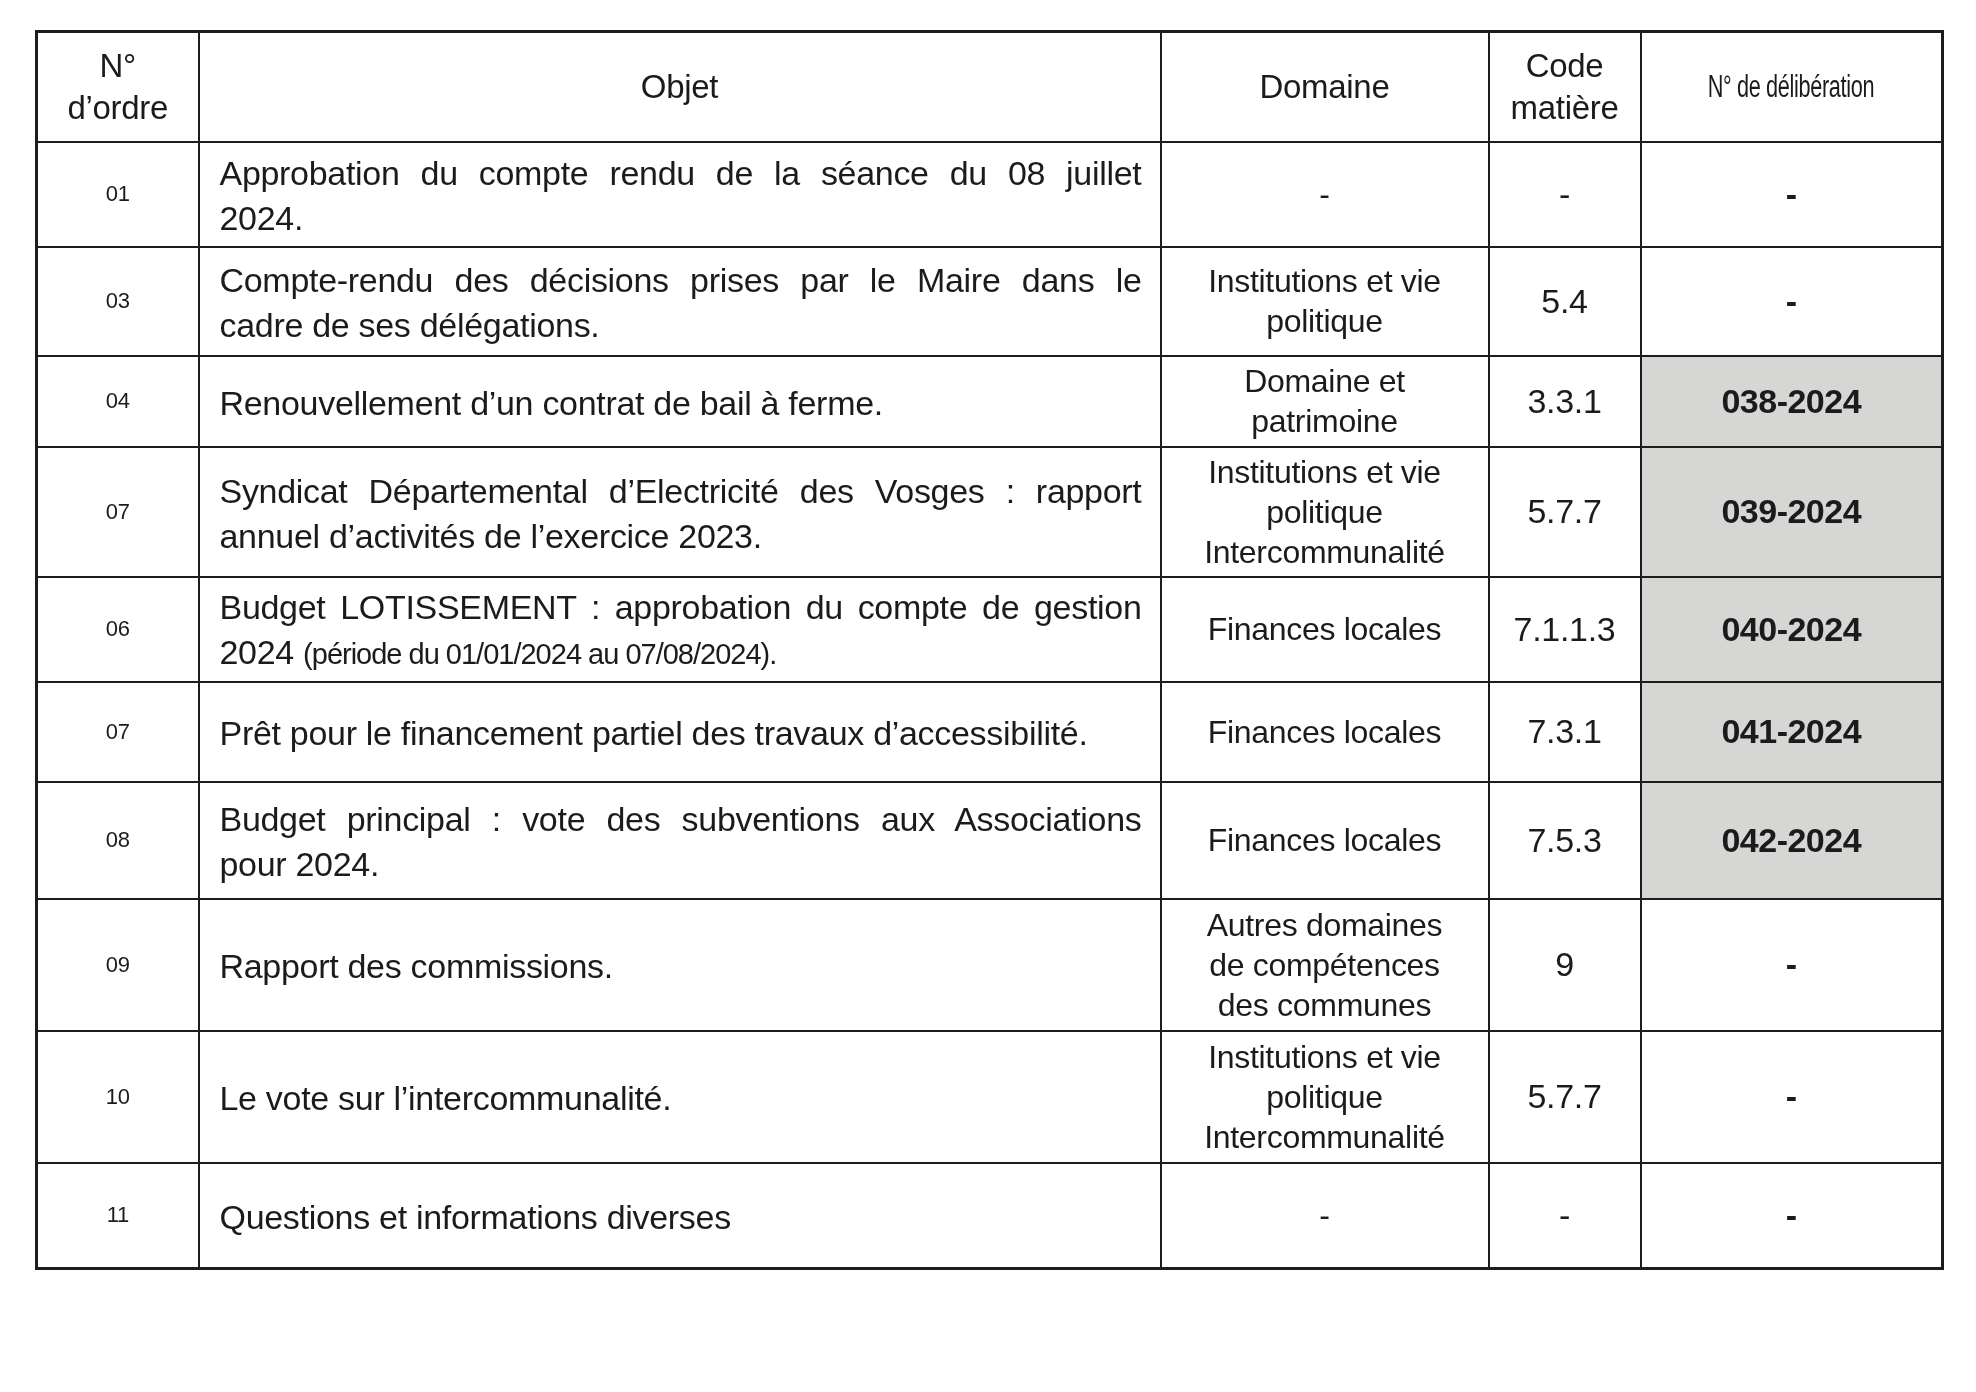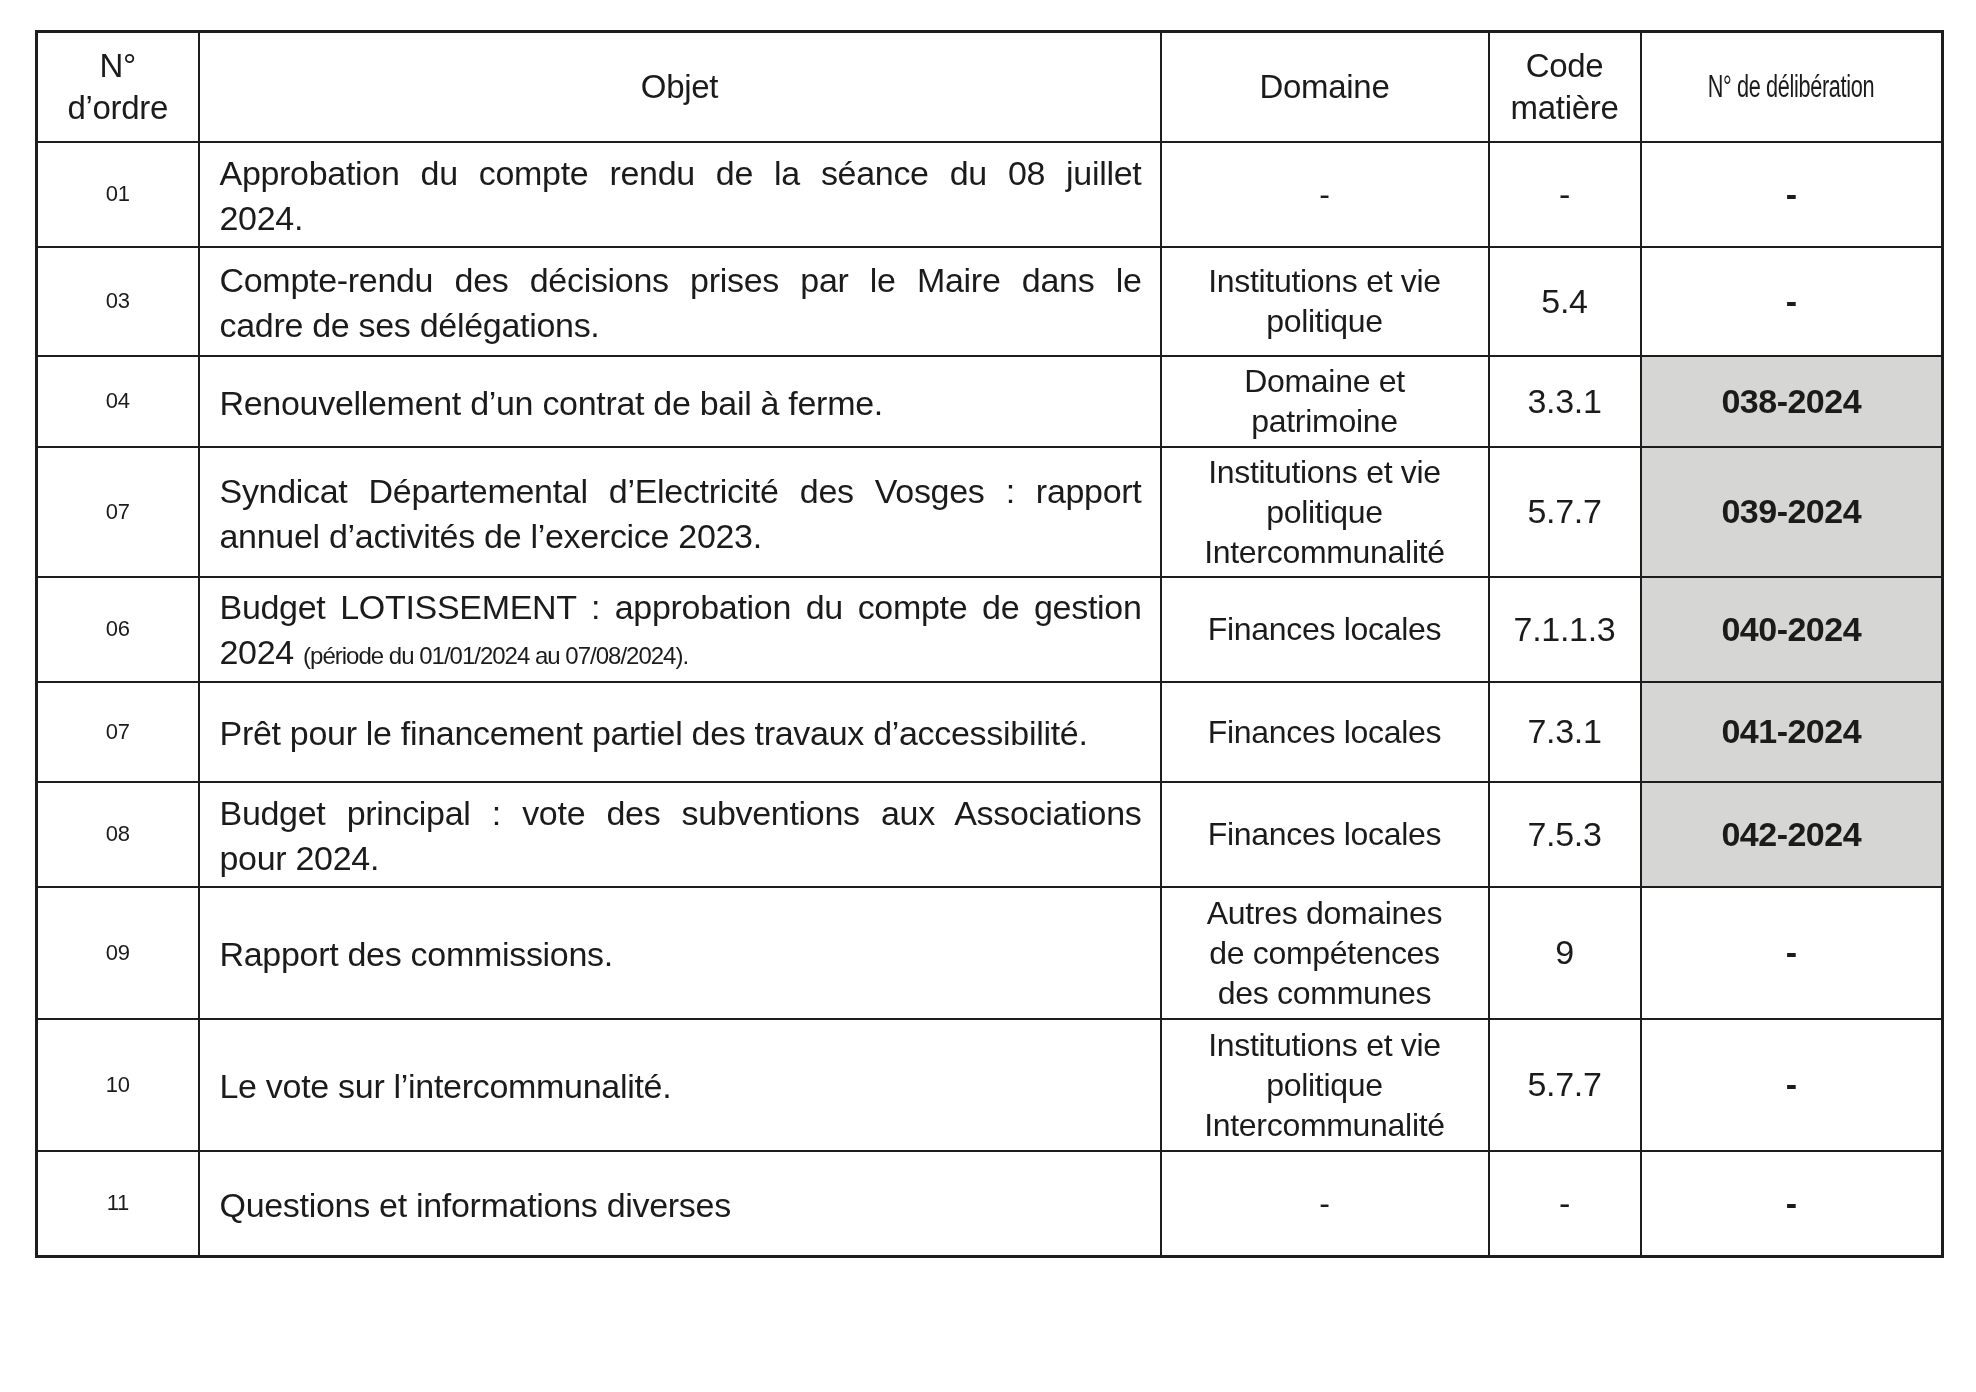--- a/index.html
+++ b/index.html
@@ -29,21 +29,21 @@
     font-weight:normal;font-size:33px;line-height:42px;text-align:center;
   }
   th .squish{
     display:inline-block;transform:scaleX(0.70);transform-origin:center;
     white-space:nowrap;font-size:31px;letter-spacing:-0.5px;
   }
   td.num{text-align:center;font-size:22px;}
   td.objet{padding:6px 18px 2px 20px;font-size:34px;line-height:45px;text-align:left;}
   td.objet .line{width:100%;}
   td.objet .line.jl{text-align:justify;text-align-last:justify;}
-  td.objet .note{font-size:24px;letter-spacing:-1px;}
+  td.objet .note{font-size:29px;letter-spacing:-1px;}
   td.dom{text-align:center;font-size:32px;line-height:40px;padding:0 8px;}
   td.code{text-align:center;font-size:34px;}
   td.delib{text-align:center;font-size:34px;font-weight:700;letter-spacing:-0.5px;}
   td.delib.shaded{background:var(--highlight-gray);}
 </style>
 </head>
 <body>
 
 <table class="agenda">
   <colgroup>
@@ -145,21 +145,21 @@
     <td class="objet">
       <div class="line">Prêt pour le financement partiel des travaux d’accessibilité.</div>
     </td>
     <td class="dom">
       <div>Finances locales</div>
     </td>
     <td class="code">7.3.1</td>
     <td class="delib shaded">041-2024</td>
   </tr>
 
-  <tr style="height:105px">
+  <tr style="height:117px">
     <td class="num">08</td>
     <td class="objet">
       <div class="line jl">Budget principal : vote des subventions aux Associations</div>
       <div class="line">pour 2024.</div>
     </td>
     <td class="dom">
       <div>Finances locales</div>
     </td>
     <td class="code">7.5.3</td>
     <td class="delib shaded">042-2024</td>

